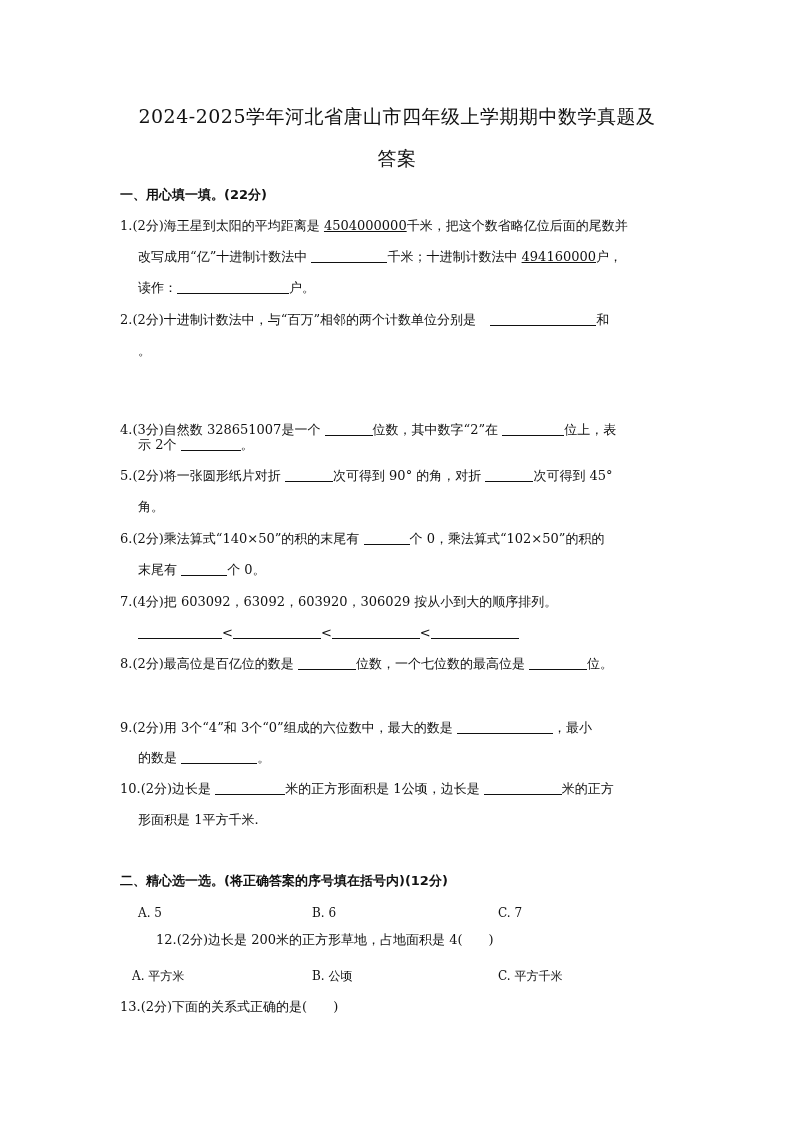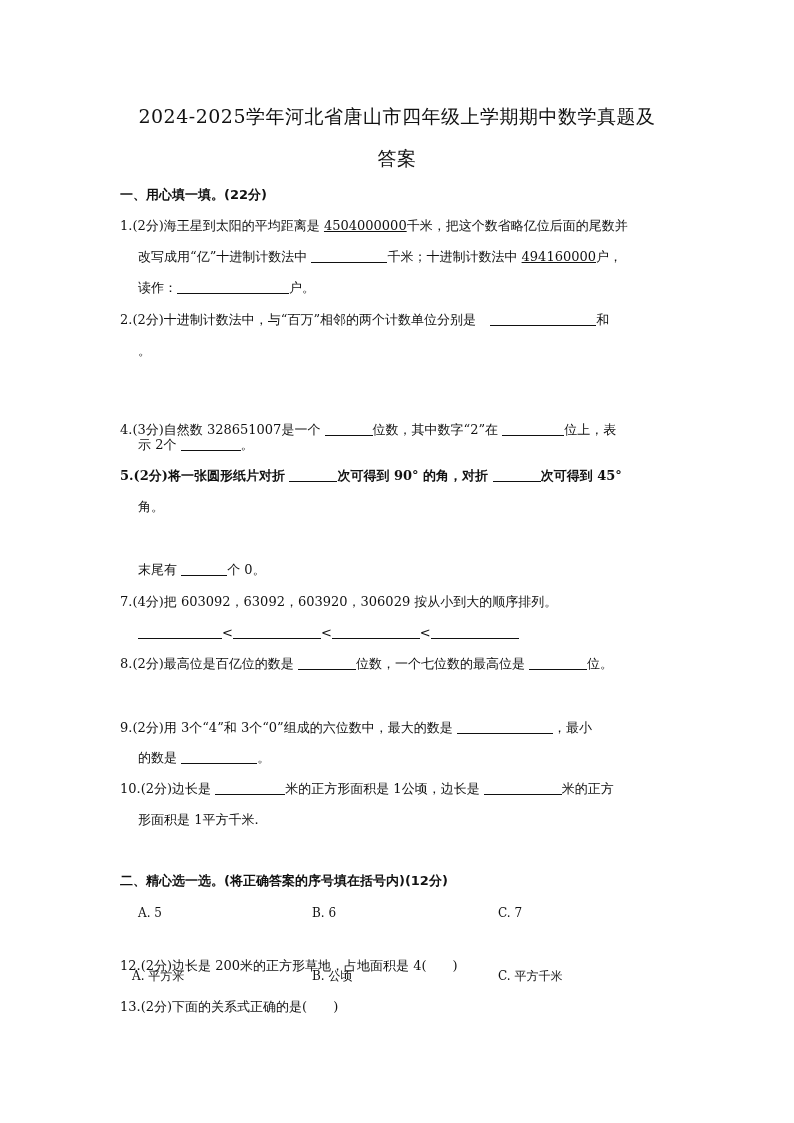--- a/index.html
+++ b/index.html
@@ -44,27 +44,30 @@
   </div>
 
 
   <div class="ln q" style="top:422px;">
     <span>4.(3分)自然数 328651007是一个 </span><span class="blank" style="width:48px;"></span><span>位数，其中数字“2”在 </span><span class="blank" style="width:62px;"></span><span>位上，表</span>
   </div>
   <div class="ln c" style="top:437px;">
     <span>示 2个 </span><span class="blank" style="width:60px;"></span><span>。</span>
   </div>
 
-  <div class="ln q" style="top:468px;font-weight:bold;">
+  <div class="ln q" style="top:468px;">
     <span>5.(2分)将一张圆形纸片对折 </span><span class="blank" style="width:48px;"></span><span>次可得到 90° 的角，对折 </span><span class="blank" style="width:48px;"></span><span>次可得到 45°</span>
   </div>
   <div class="ln c" style="top:499px;">
     <span>角。</span>
   </div>
 
+  <div class="ln q" style="top:531px;">
+    <span>6.(2分)乘法算式“140×50”的积的末尾有 </span><span class="blank" style="width:46px;"></span><span>个 0，乘法算式“102×50”的积的</span>
+  </div>
   <div class="ln c" style="top:562px;">
     <span>末尾有 </span><span class="blank" style="width:46px;"></span><span>个 0。</span>
   </div>
 
   <div class="ln q" style="top:594px;">
     <span>7.(4分)把 603092，63092，603920，306029 按从小到大的顺序排列。</span>
   </div>
   <div class="ln c" style="top:625px;">
     <span class="blank" style="width:84px;"></span><span>&lt;</span><span class="blank" style="width:88px;"></span><span>&lt;</span><span class="blank" style="width:88px;"></span><span>&lt;</span><span class="blank" style="width:88px;"></span>
   </div>
@@ -86,21 +89,21 @@
   <div class="ln c" style="top:812px;">
     <span>形面积是 1平方千米.</span>
   </div>
 
   <div class="sec" style="top:872px;text-align:center;">二、精心选一选。(将正确答案的序号填在括号内)(12分)</div>
 
   <div class="opt" style="left:138px;top:906px;">A. 5</div>
   <div class="opt" style="left:312px;top:906px;text-align:right;">B. 6</div>
   <div class="opt" style="left:498px;top:906px;">C. 7</div>
 
-  <div class="ln q" style="top:958px;">
+  <div class="ln q" style="top:932px;margin-left:36px;">
     <span>12.(2分)边长是 200米的正方形草地，占地面积是 4(　　)</span>
   </div>
   <div class="opt" style="left:132px;top:968px;">A. 平方米</div>
   <div class="opt" style="left:312px;top:968px;">B. 公顷</div>
   <div class="opt" style="left:498px;top:968px;">C. 平方千米</div>
 
   <div class="ln q" style="top:999px;">
     <span>13.(2分)下面的关系式正确的是(　　)</span>
   </div>
 

